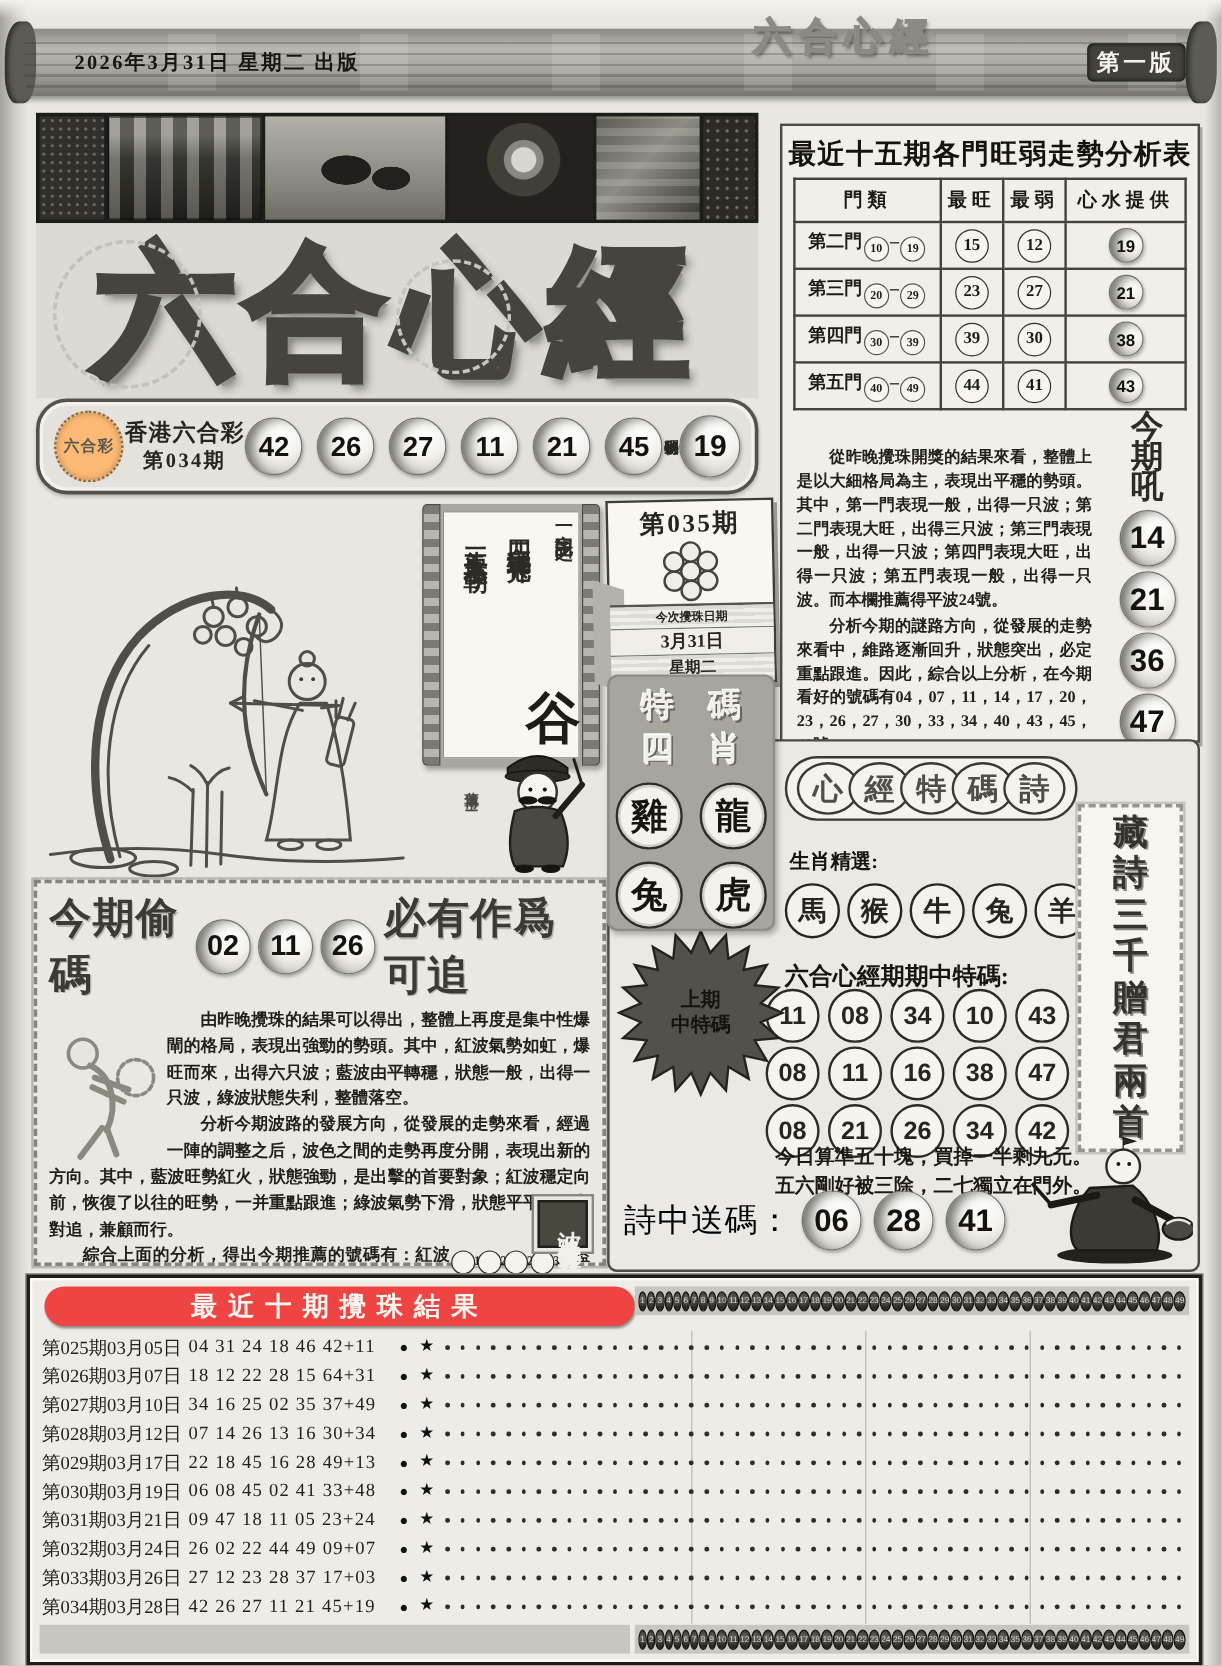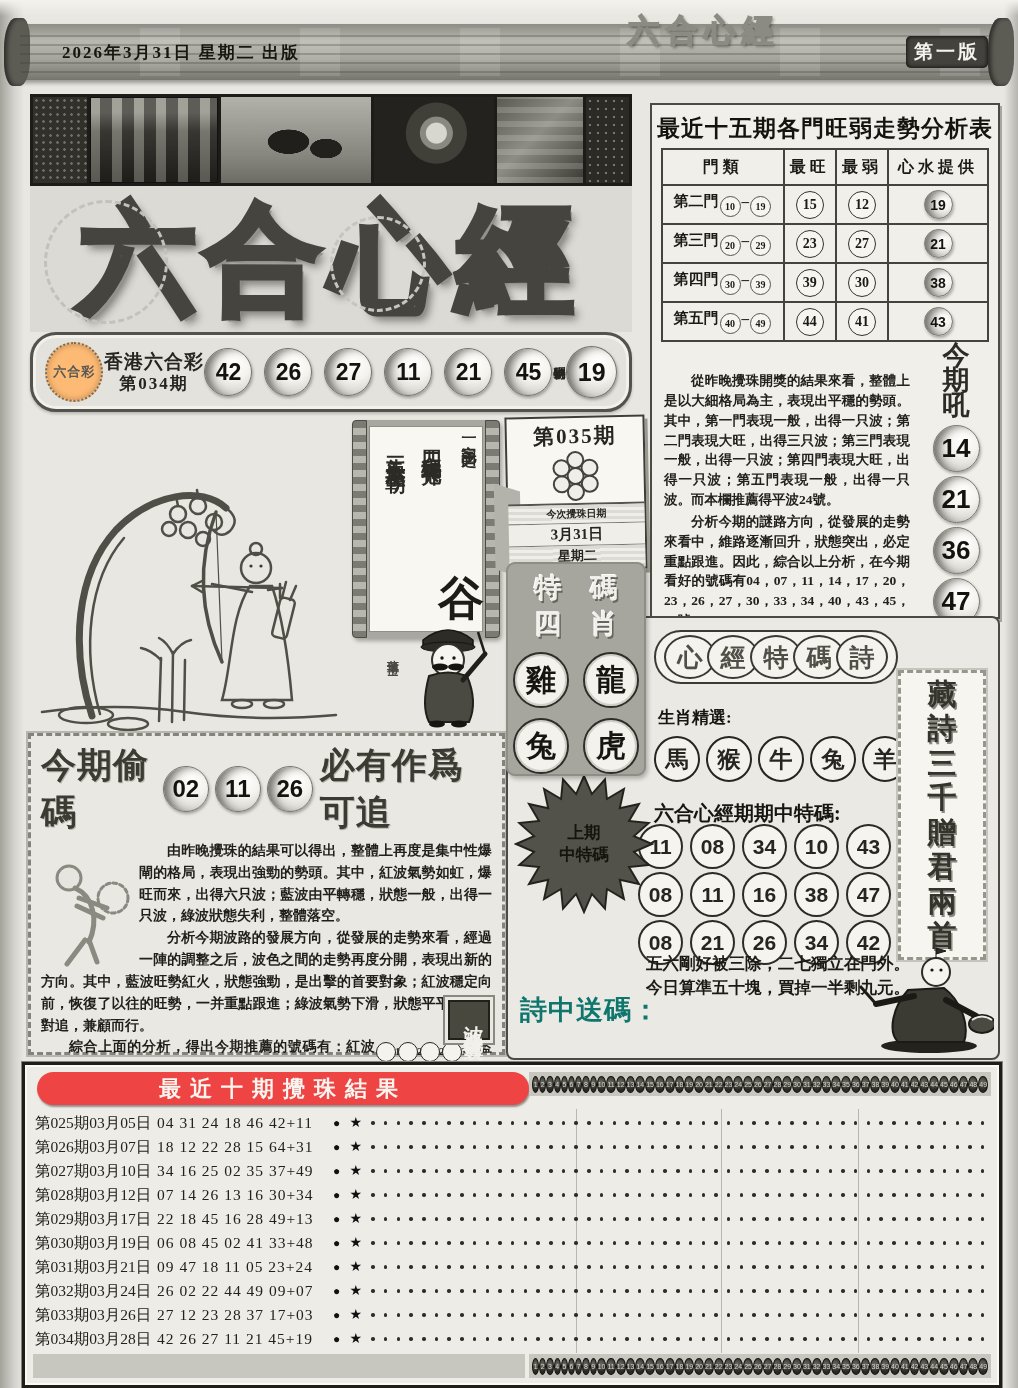--- a/index.html
+++ b/index.html
@@ -131,21 +131,21 @@
   .chain span{width:48px;height:40px;border:2px solid #3a3933;border-radius:50%;display:flex;align-items:center;justify-content:center;font-weight:bold;font-size:25px;color:#504f47;background:#f4f3ed;margin-left:-9px;}
   .chain span:first-child{margin-left:0;}
   .plabel{position:absolute;font-weight:bold;color:#16150f;}
   .zrow{position:absolute;left:146px;top:118px;display:flex;gap:6px;}
   .zsm{width:42px;height:42px;border-radius:50%;border:2px solid #26251f;background:#f3f2ec;display:flex;align-items:center;justify-content:center;font-weight:bold;font-size:23px;}
   .pgrid{position:absolute;left:130px;top:206px;display:flex;flex-direction:column;gap:3px;}
   .pgrid .row{display:flex;gap:7px;}
   .gnum{width:41px;height:41px;border-radius:50%;border:2px solid #2c2b25;background:#f5f4ee;display:flex;align-items:center;justify-content:center;font-weight:bold;font-size:21px;font-family:"Liberation Sans",sans-serif;}
   .poemlines{position:absolute;left:138px;top:334px;font-weight:bold;font-size:16.5px;line-height:1.45;color:#1b1a14;}
   .sendrow{position:absolute;left:12px;top:374px;display:flex;align-items:center;gap:8px;}
-  .sendrow .sl{font-weight:bold;font-size:27px;color:#0f766e;letter-spacing:1px;}
+  .sendrow .sl{font-weight:normal;font-size:27px;color:#000000;letter-spacing:1px;}
   .badge{position:absolute;left:6px;top:152px;width:140px;height:148px;}
   .banner{position:absolute;right:12px;top:52px;width:82px;height:276px;background:#f6f5ef;border:3px dashed #97968d;outline:2px solid #c6c5bd;
        display:flex;flex-direction:column;align-items:center;justify-content:space-around;padding:4px 0;}
   .banner span{font-weight:bold;font-size:29px;color:#34332c;text-shadow:1.5px 1.5px 0 #8b8a82;line-height:1;}
   .kneel{position:absolute;right:4px;bottom:4px;width:150px;height:112px;}
 
   
   .histbox{left:22px;top:1062px;width:974px;height:320px;background:#edece6;border:3px solid #1f1e18;box-shadow:0 0 0 1px #85847c,inset 0 0 0 2px #fbfaf4;}
   .htitle{position:absolute;left:12px;top:7px;width:492px;height:33px;background:#ef4444;border-radius:17px;color:#f6f5ef;
        display:flex;align-items:center;justify-content:center;font-weight:bold;font-size:22px;letter-spacing:9px;box-shadow:1px 2px 2px rgba(0,0,0,.4);}
@@ -435,25 +435,30 @@
           <span class="gnum">34</span>
           <span class="gnum">42</span>
         </div>
       </div>
     <svg class="badge" viewBox="0 0 144 152">
       <polygon id="badge-poly" fill="#53524a" stroke="#23221c" stroke-width="2" points="72.0,6.0 80.1,24.6 93.6,9.4 95.6,29.7 113.1,19.4 108.8,39.2 128.6,34.9 118.3,52.4 138.6,54.4 123.4,67.9 142.0,76.0 123.4,84.1 138.6,97.6 118.3,99.6 128.6,117.1 108.8,112.8 113.1,132.6 95.6,122.3 93.6,142.6 80.1,127.4 72.0,146.0 63.9,127.4 50.4,142.6 48.4,122.3 30.9,132.6 35.2,112.8 15.4,117.1 25.7,99.6 5.4,97.6 20.6,84.1 2.0,76.0 20.6,67.9 5.4,54.4 25.7,52.4 15.4,34.9 35.2,39.2 30.9,19.4 48.4,29.7 50.4,9.4 63.9,24.6"></polygon>
       <text x="72" y="70" text-anchor="middle" font-size="17" font-weight="bold" fill="#14130d">上期</text>
       <text x="72" y="92" text-anchor="middle" font-size="17" font-weight="bold" fill="#14130d">中特碼</text>
     </svg>
     <div class="poemlines">
+      <div>今日算準五十塊，買掉一半剩九元。</div>
       <div>五六剛好被三除，二七獨立在門外。</div>
-      <div>今日算準五十塊，買掉一半剩九元。</div>
     </div>
     <div class="sendrow">
       <span class="sl">詩中送碼：</span>
+      <span id="send-balls" style="display:flex;gap:10px;">
+          <span class="ball b48">06</span>
+          <span class="ball b48">28</span>
+          <span class="ball b48">41</span>
+        </span>
     </div>
     <div class="banner" id="banner">
         <span>藏</span>
         <span>詩</span>
         <span>三</span>
         <span>千</span>
         <span>贈</span>
         <span>君</span>
         <span>兩</span>
         <span>首</span>

